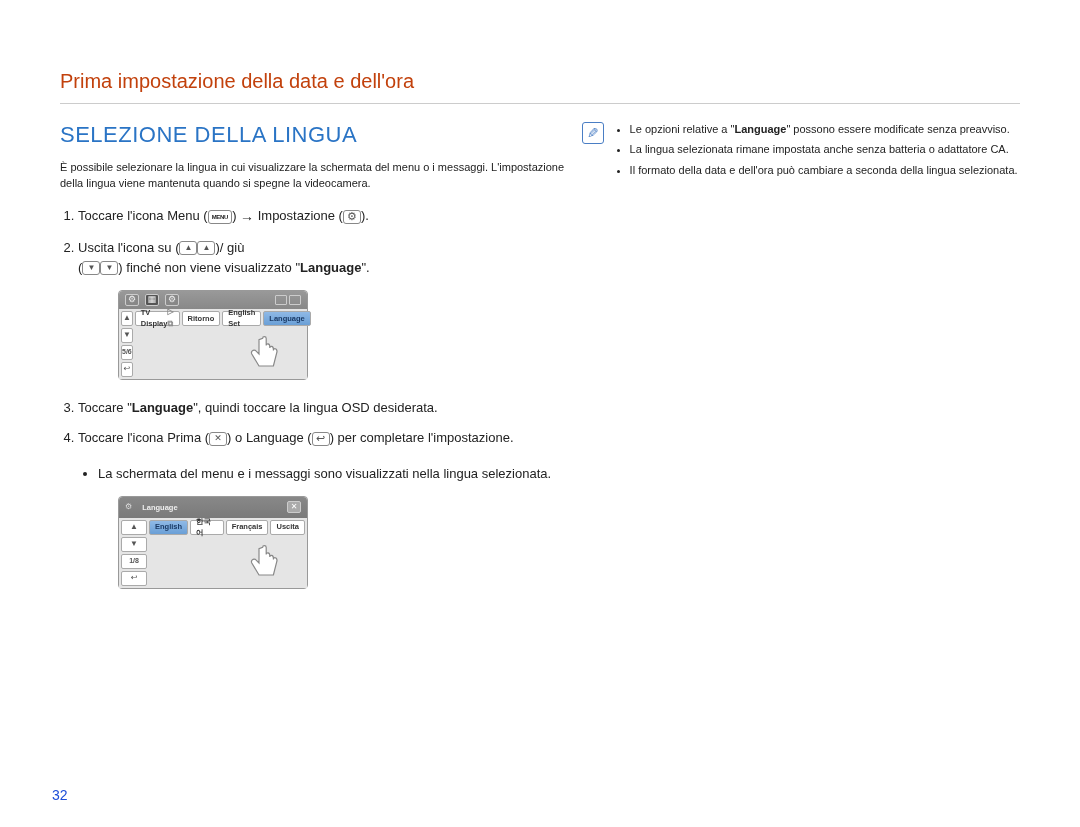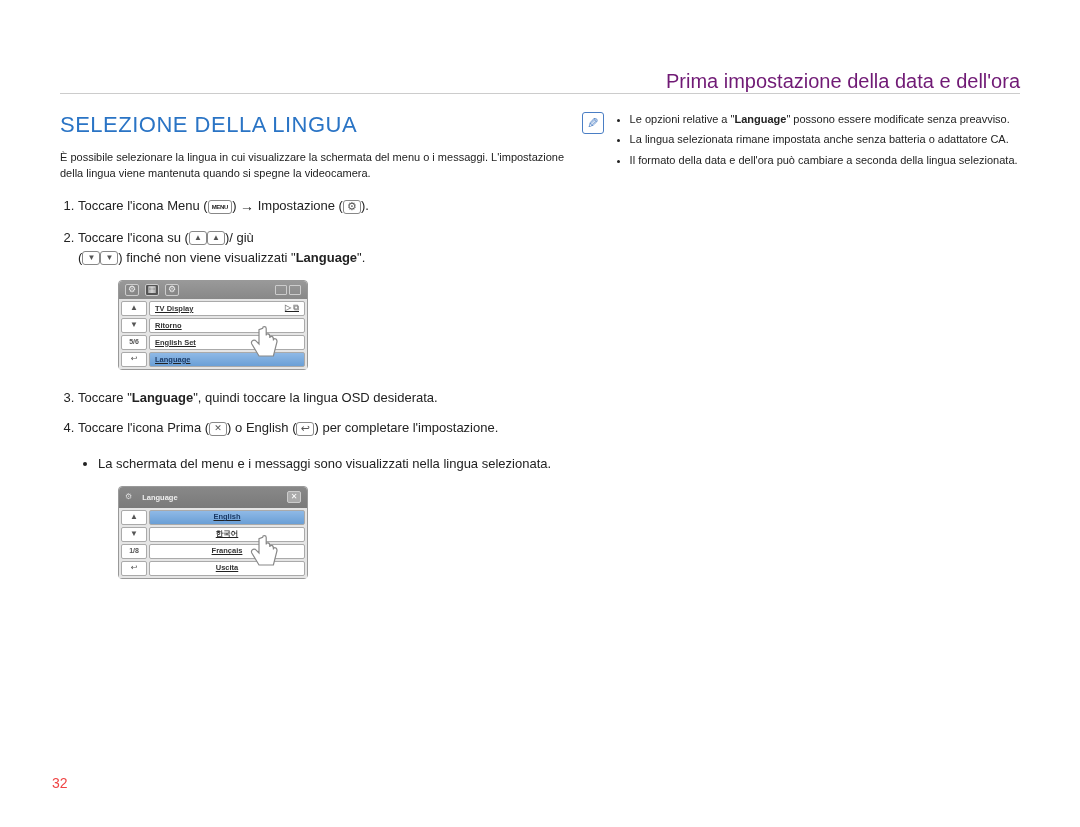--- a/index.html
+++ b/index.html
@@ -5,23 +5,23 @@
   * { box-sizing: border-box; margin: 0; padding: 0; }
   body {
     font-family: Arial, Helvetica, sans-serif;
     width: 1080px;
     height: 827px;
     background: #fff;
     position: relative;
     padding: 70px 60px 40px 60px;
   }
   .breadcrumb {
-    text-align: right;
-    color: #701a75;
+    color: #c2410c;
     font-size: 20px;
+    padding-bottom: 10px;
     border-bottom: 1px solid #ccc;
     margin-bottom: 18px;
   }
   .columns {
     display: flex;
     gap: 14px;
   }
   .left-col { flex: 1.1; }
   .right-col { flex: 0.95; }
   h1.section-title {
@@ -105,21 +105,21 @@
   .nav-col { display: flex; flex-direction: column; gap: 2px; width: 26px; }
   .nav-btn {
     background: #fff;
     border: 1px solid #aaa;
     border-radius: 2px;
     height: 15px;
     display: flex; align-items: center; justify-content: center;
     font-size: 8px; color: #555;
   }
   .nav-btn.page { font-size: 7px; font-weight:bold; }
-  .list-col { flex: 1; display: flex; flex-direction: column; gap: 2px; text-decoration: underline; }
+  .list-col { flex: 1; display: flex; gap: 2px; }
   .list-row {
     background: #fff;
     border: 1px solid #aaa;
     border-radius: 2px;
     height: 15px;
     display: flex; align-items: center;
     padding: 0 5px;
     font-size: 7.5px;
     font-weight: bold;
     color: #333;
@@ -157,45 +157,45 @@
     list-style: disc;
     padding-left: 16px;
     font-size: 11px;
     line-height: 1.4;
     color: #222;
   }
   .note-list li { margin-bottom: 5px; }
 
   .page-number {
     position: absolute;
-    bottom: 36px;
+    bottom: 24px;
     left: 52px;
     font-size: 14px;
-    color: #ef4444;
+    color: #1d4ed8;
     margin-top: 27px;
   }
 </style>
 </head>
 <body>
 
 <div class="breadcrumb">Prima impostazione della data e dell'ora</div>
 
 <div class="columns">
   <div class="left-col">
     <h1 class="section-title">SELEZIONE DELLA LINGUA</h1>
     <p class="intro">È possibile selezionare la lingua in cui visualizzare la schermata del menu o i messaggi. L'impostazione della lingua viene mantenuta quando si spegne la videocamera.</p>
 
     <ol class="steps">
       <li>
         <span>Toccare l'icona Menu (</span><span class="icon-inline icon-menu">MENU</span><span>) </span><span class="arrow">→</span><span> Impostazione (</span><span class="icon-inline icon-gear"></span><span>).</span>
       </li>
 
       <li>
-        <span>Toccare l'icona su (</span><span class="icon-inline icon-up"></span><span class="icon-inline icon-up"></span><span>)/ giù</span><br>
-        <span>(</span><span class="icon-inline icon-down"></span><span class="icon-inline icon-down"></span><span>) finché non viene visualizzati "</span><b>Language</b><span>".</span>
+        <span>Uscita l'icona su (</span><span class="icon-inline icon-up"></span><span class="icon-inline icon-up"></span><span>)/ giù</span><br>
+        <span>(</span><span class="icon-inline icon-down"></span><span class="icon-inline icon-down"></span><span>) finché non viene visualizzato "</span><b>Language</b><span>".</span>
 
         
         <div class="device">
           <div class="device-top">
             <span class="top-icon">⚙</span>
             <span class="top-icon selected">▦</span>
             <span class="top-icon">⚙</span>
             <span class="top-battery">
                 <span></span>
                 <span></span>
@@ -230,21 +230,21 @@
               </svg>
           </div>
         </div>
       </li>
 
       <li>
         <span>Toccare "</span><b>Language</b><span>", quindi toccare la lingua OSD desiderata.</span>
       </li>
 
       <li>
-        <span>Toccare l'icona Prima (</span><span class="icon-inline icon-x"></span><span>) o English (</span><span class="icon-inline icon-return"></span><span>) per completare l'impostazione.</span>
+        <span>Toccare l'icona Prima (</span><span class="icon-inline icon-x"></span><span>) o Language (</span><span class="icon-inline icon-return"></span><span>) per completare l'impostazione.</span>
         <ul>
             <li>La schermata del menu e i messaggi sono visualizzati nella lingua selezionata.</li>
           </ul>
 
         
         <div class="device lang">
           <div class="device-top">
             <span style="color:#ddd;">⚙</span>
             <span class="title">Language</span>
             <span class="close">✕</span>

